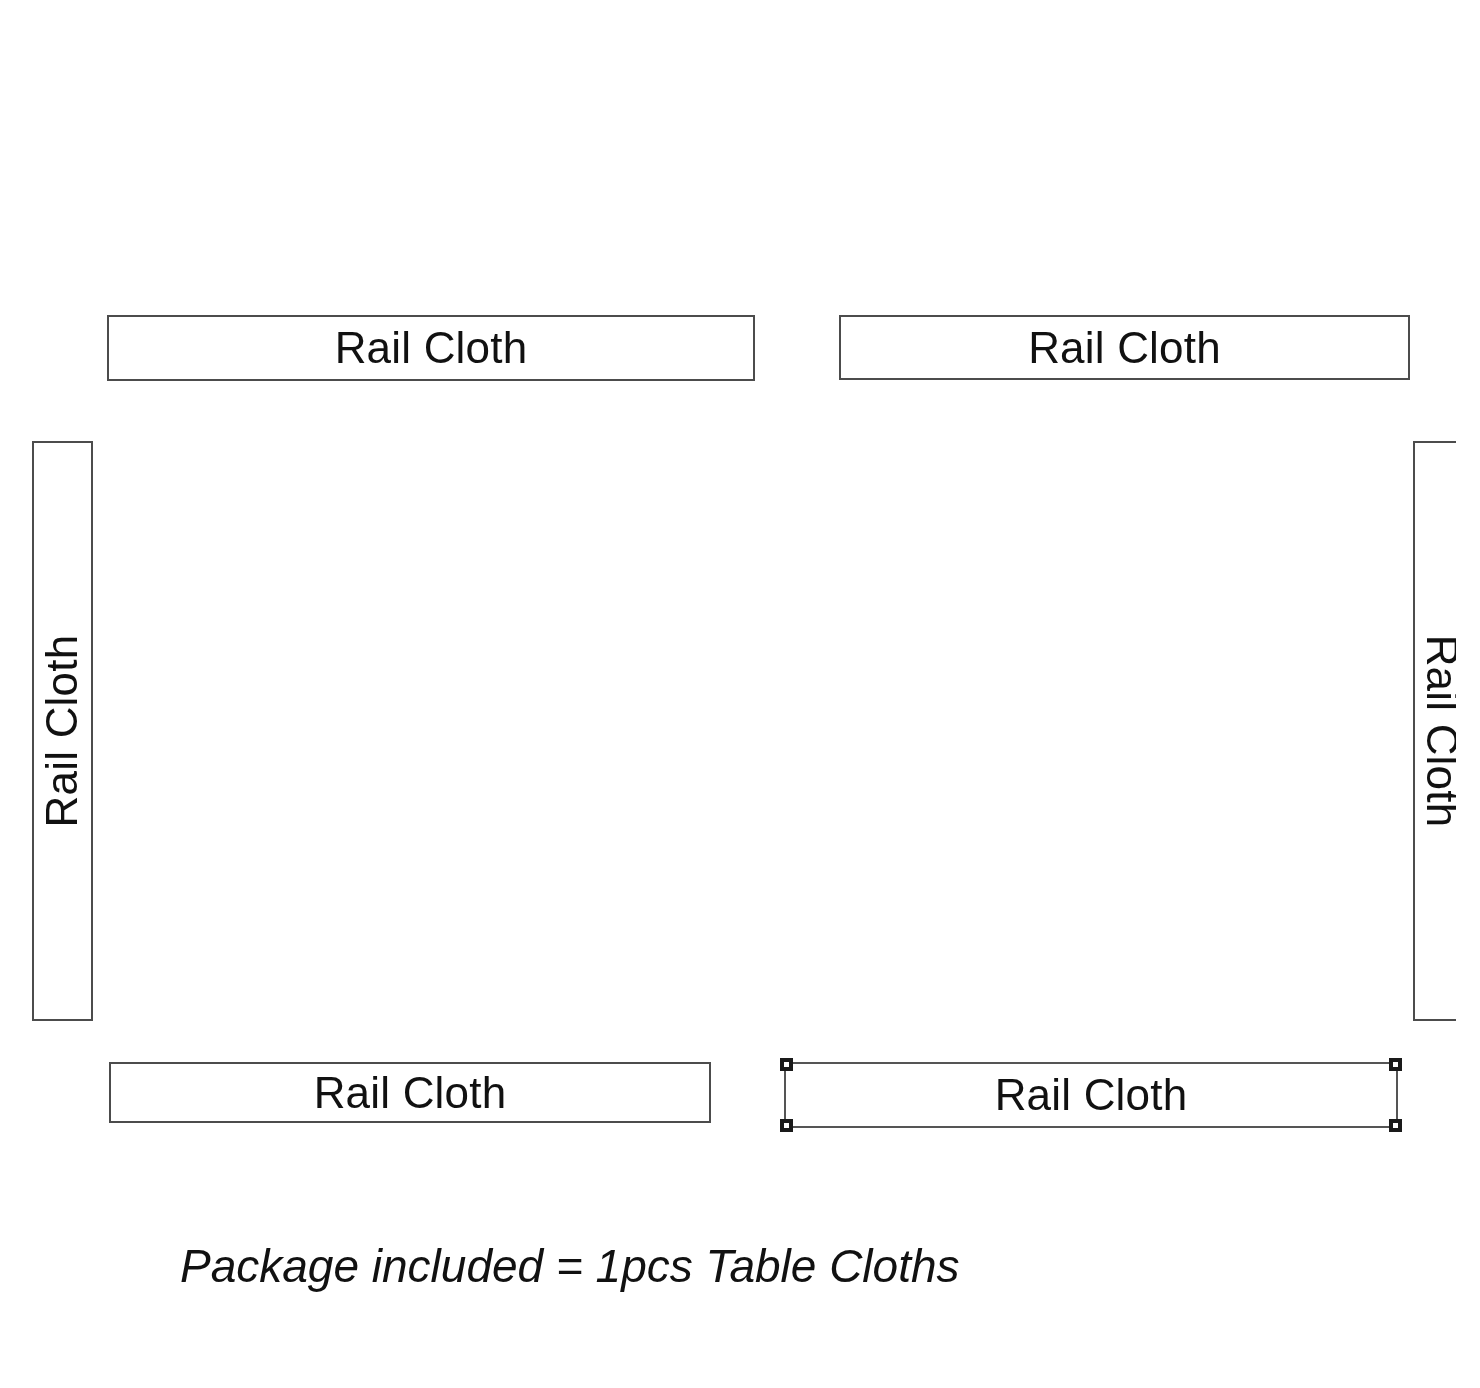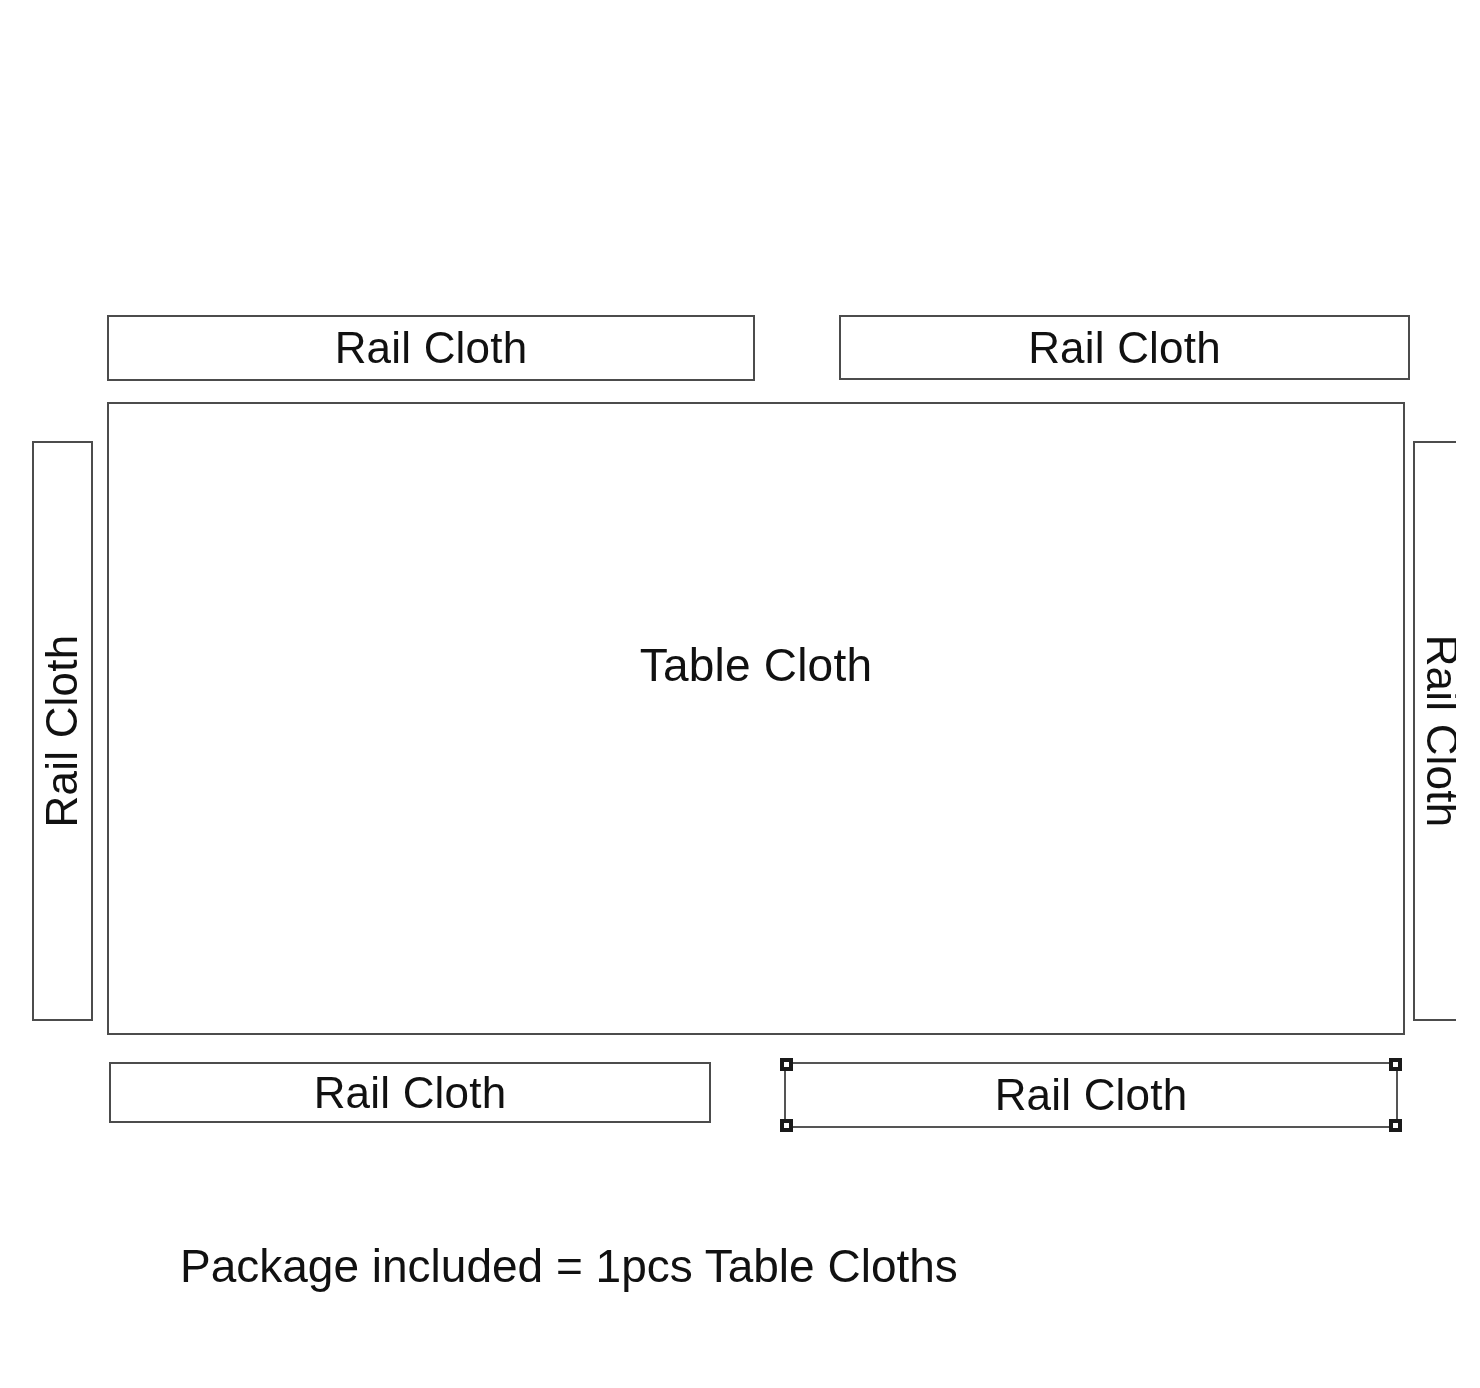--- a/index.html
+++ b/index.html
@@ -118,43 +118,40 @@
     text-align: left;
   }
   .caption-line {
     font-family: "Liberation Sans", "DejaVu Sans", sans-serif;
     font-size: 46px;
     font-weight: 400;
     color: #111111;
     line-height: 1.33;
     white-space: nowrap;
   }
-  #caption-line-1 { padding-left: 180px; }
+  #caption-line-1 { padding-left: 180px; font-style: italic; }
   #caption-line-2 { padding-left: 596px; }
 </style>
 </head>
 <body>
 
 <div id="canvas">
 
   <div class="panel" id="rail-top-left">
     <span class="panel-label">Rail Cloth</span>
   </div>
 
   <div class="panel" id="rail-top-right">
     <span class="panel-label">Rail Cloth</span>
   </div>
 
   <div class="panel" id="rail-left">
     <span class="panel-label vlabel-up">Rail Cloth</span>
   </div>
 
-  <div class="panel" id="table-cloth">
-    <span class="panel-label">Table Cloth</span>
-  </div>
 
   <div class="panel" id="rail-right">
     <span class="panel-label vlabel-down">Rail Cloth</span>
   </div>
 
   <div class="panel" id="rail-bottom-left">
     <span class="panel-label">Rail Cloth</span>
   </div>
 
   <div class="panel" id="rail-bottom-right">

